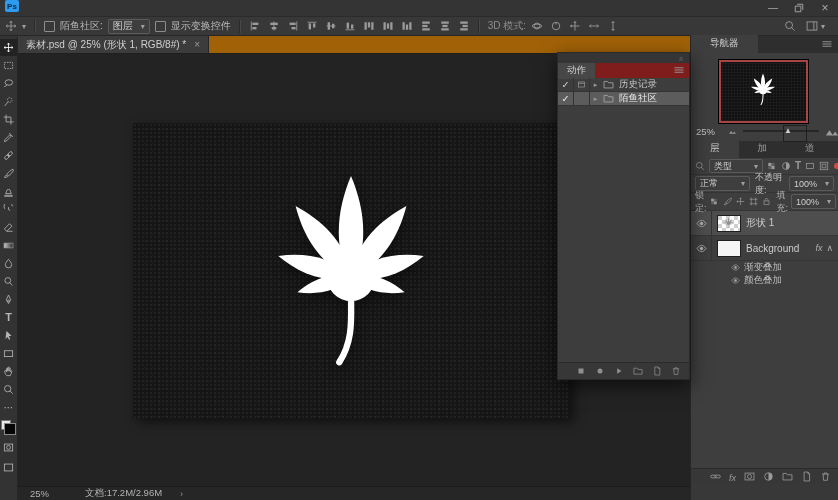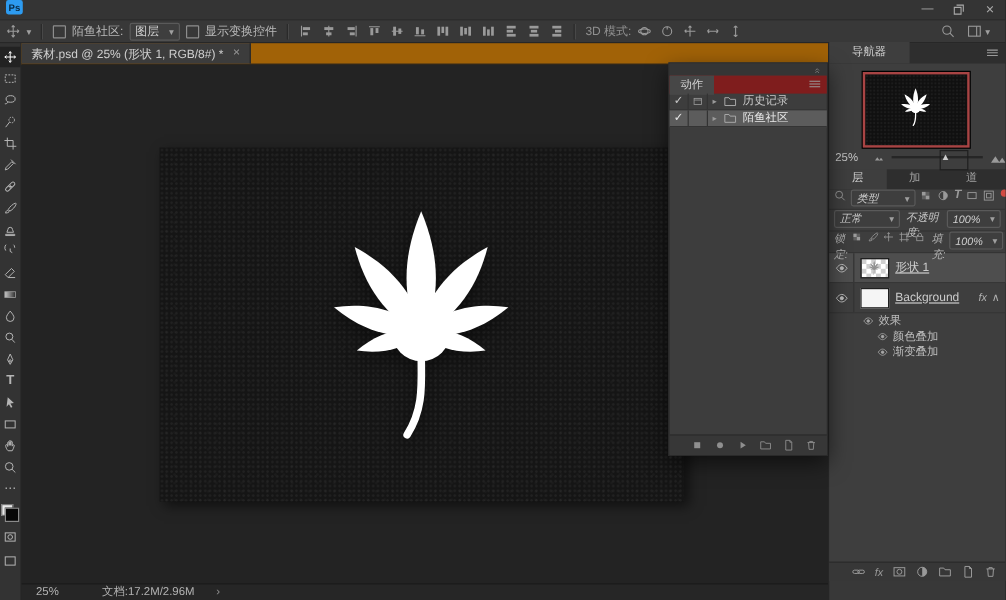--- a/index.html
+++ b/index.html
@@ -86,41 +86,41 @@
   #nav-thumb{position:absolute;left:28px;top:7px;width:85px;height:59px;background-color:#101010;
              background-image:radial-gradient(rgba(255,255,255,.05) 1px,transparent 1.2px);background-size:3px 3px;
              border:2px solid #a84444;box-shadow:0 0 0 1px #000;}
   #nav-thumb .leaf{position:absolute;left:27px;top:10px;color:#fff;}
   #nav-zoomrow{position:absolute;left:0;bottom:2px;width:100%;height:16px;display:flex;align-items:center;font-size:9.5px;color:#c2c2c2;}
   #nav-zoomrow .zoombox{margin-left:5px;width:32px;}
   #nav-zoomrow .mt{color:#9a9a9a;}
   #nav-slider{flex:1;height:2px;background:#262626;margin:0 6px;position:relative;}
   #nav-slider .thumb{position:absolute;left:46%;top:-5px;color:#cccccc;font-size:8px;}
   #layers-body{position:relative;background:#3e3e3e;height:326px;}
-  .lrow{display:flex;padding:0 4px;box-sizing:border-box;font-style:italic;}
+  .lrow{display:flex;align-items:center;padding:0 4px;box-sizing:border-box;}
   #filter-row{height:17px;gap:4px;border-bottom:1px solid #343434;color:#9f9f9f;}
   #filter-row .dropdown{flex:none;width:44px;height:12px;font-size:9px;justify-content:space-between;}
   #filter-row .f-ic{display:flex;color:#9a9a9a;}
   #filter-row .f-ic svg{width:10px;height:10px;}
   .red-pin{width:6px;height:6px;border-radius:50%;background:#d24b43;margin-left:1px;flex:none;}
   #blend-row{height:18px;gap:3px;border-bottom:1px solid #343434;font-size:9px;}
   #blend-row .dropdown{height:13px;font-size:9px;}
   #blend-row .blend-dd{width:56px;justify-content:space-between;}
   #lock-row{height:18px;gap:3px;border-bottom:1px solid #343434;font-size:9px;color:#b5b5b5;}
   #lock-row .l-ic{display:flex;color:#9a9a9a;}
   #lock-row .l-ic svg{width:9px;height:9px;}
   .layer-row{height:24px;display:flex;align-items:center;border-bottom:1px solid #363636;font-size:10px;color:#cccccc;}
   .layer-row.selected{background:#4e4e4e;}
   .eye-col{width:20px;display:flex;align-items:center;justify-content:center;color:#b9b9b9;align-self:stretch;border-right:1px solid #343434;flex:none;}
   .eye-col svg{width:11px;height:11px;}
   .thumb{width:24px;height:17px;margin:0 5px;flex:none;position:relative;border:1px solid #1f1f1f;box-sizing:border-box;}
   .thumb.checker{background:repeating-conic-gradient(#ffffff 0 90deg,#cfcfcf 0 180deg) 0 0/8px 8px;}
   .thumb.white{background:#f5f5f5;}
   .thumb .leaf{position:absolute;left:5px;top:1px;color:#8f8f8f;}
-  .layer-name{white-space:nowrap;text-decoration:underline;}
+  .layer-name{white-space:nowrap;}
   .layer-right{margin-left:auto;display:flex;align-items:center;gap:4px;padding-right:5px;color:#b0b0b0;font-size:9px;}
   .fx-row{height:13px;display:flex;align-items:center;font-size:9.5px;color:#bdbdbd;}
   .fx-row .eye-s{width:12px;display:flex;justify-content:center;color:#a8a8a8;margin-left:26px;}
   .fx-row .eye-s svg{width:9px;height:9px;}
   .fx-row.sub .eye-s{margin-left:38px;}
   .fx-row .fx-label{padding-left:3px;}
   #layers-footer{position:absolute;left:0;bottom:0;width:100%;height:16px;background:#373737;border-top:1px solid #2b2b2b;
                  display:flex;align-items:center;justify-content:flex-end;gap:8px;padding:0 7px;box-sizing:border-box;color:#9a9a9a;}
   #layers-footer svg{width:11px;height:11px;}
 </style>
@@ -718,46 +718,37 @@
                 <circle cx="8" cy="8" r="1.9" fill="currentColor"></circle>
               </svg>
             </span>
             <span class="thumb white"></span>
             <span class="layer-name">Background</span>
             <span class="layer-right">
               <span><span style="font-size:9px;line-height:1;font-style:italic">fx</span></span>
               <span>∧</span>
             </span>
           </div>
-          <div class="fx-row">
+          <div class="fx-row sub">
             <span class="eye-s">
               <svg viewBox="0 0 16 16" fill="none" stroke="currentColor" stroke-width="1.2" width="12" height="12">
                 <path d="M1.5 8C3.6 4.9 5.9 3.4 8 3.4s4.4 1.5 6.5 4.6c-2.1 3.1-4.4 4.6-6.5 4.6S3.6 11.1 1.5 8z"></path>
                 <circle cx="8" cy="8" r="1.9" fill="currentColor"></circle>
               </svg>
             </span>
-            <span class="fx-label">效果</span>
+            <span class="fx-label">渐变叠加</span>
           </div>
           <div class="fx-row sub">
             <span class="eye-s">
               <svg viewBox="0 0 16 16" fill="none" stroke="currentColor" stroke-width="1.2" width="12" height="12">
                 <path d="M1.5 8C3.6 4.9 5.9 3.4 8 3.4s4.4 1.5 6.5 4.6c-2.1 3.1-4.4 4.6-6.5 4.6S3.6 11.1 1.5 8z"></path>
                 <circle cx="8" cy="8" r="1.9" fill="currentColor"></circle>
               </svg>
             </span>
             <span class="fx-label">颜色叠加</span>
-          </div>
-          <div class="fx-row sub">
-            <span class="eye-s">
-              <svg viewBox="0 0 16 16" fill="none" stroke="currentColor" stroke-width="1.2" width="12" height="12">
-                <path d="M1.5 8C3.6 4.9 5.9 3.4 8 3.4s4.4 1.5 6.5 4.6c-2.1 3.1-4.4 4.6-6.5 4.6S3.6 11.1 1.5 8z"></path>
-                <circle cx="8" cy="8" r="1.9" fill="currentColor"></circle>
-              </svg>
-            </span>
-            <span class="fx-label">渐变叠加</span>
           </div>
         </div>
       <div id="layers-footer">
           <span>
             <svg viewBox="0 0 16 16" fill="none" stroke="currentColor" stroke-width="1.2" width="12" height="12">
               <rect x="1" y="6" width="8" height="4" rx="2"></rect>
               <rect x="7" y="6" width="8" height="4" rx="2"></rect>
             </svg>
           </span>
           <span><span style="font-size:9px;line-height:1;font-style:italic">fx</span></span>

